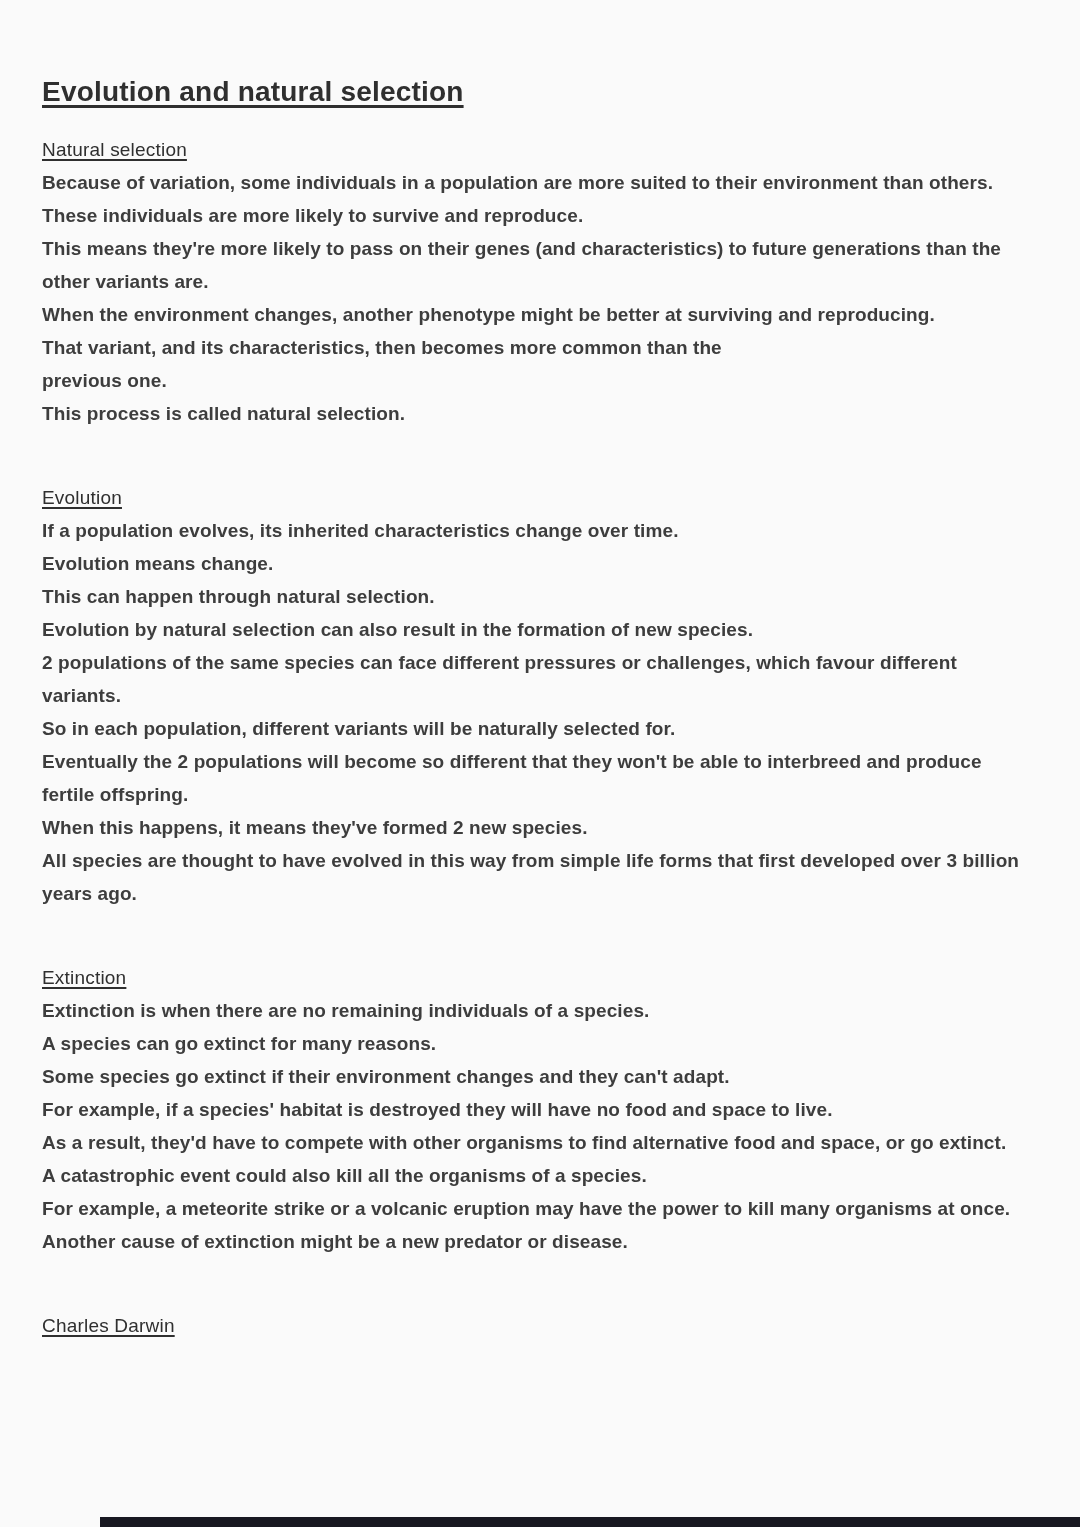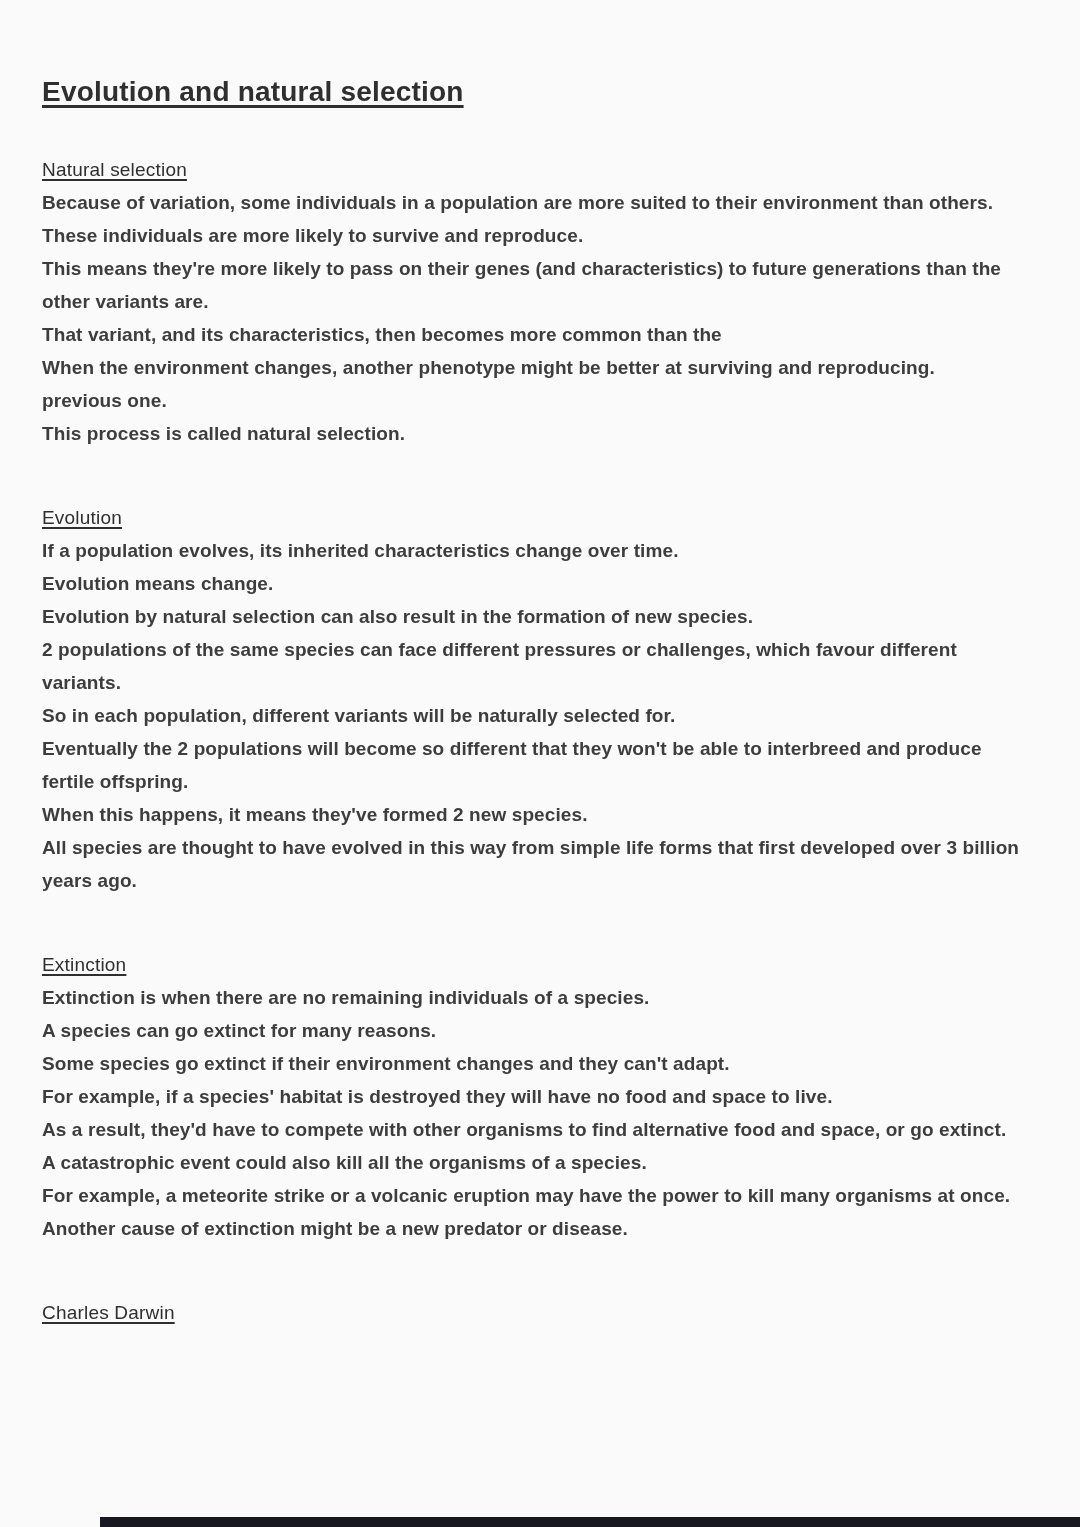--- a/index.html
+++ b/index.html
@@ -26,21 +26,21 @@
 
   .page-title {
     font-size: 28px;
     line-height: 34px;
     font-weight: 800;
     color: var(--title, #2f2f2f);
     text-decoration: underline;
     text-decoration-thickness: 2.5px;
     text-underline-offset: 4px;
     letter-spacing: 0.2px;
-    margin-bottom: 44px;
+    margin-bottom: 24px;
   }
 
   .section {
     margin-top: 51px;
   }
   .section:first-of-type {
     margin-top: 0;
   }
 
   .section-heading {
@@ -76,29 +76,30 @@
 
 <div class="page">
   <h1 class="page-title">Evolution and natural selection</h1>
 
   <div>
       <section class="section">
         <h2 class="section-heading">Natural selection</h2>
         <p class="line">Because of variation, some individuals in a population are more suited to their environment than others.</p>
         <p class="line">These individuals are more likely to survive and reproduce.</p>
         <p class="line">This means they're more likely to pass on their genes (and characteristics) to future generations than the other variants are.</p>
+        <p class="line">When the environment changes, another phenotype might be better at surviving and reproducing.</p>
         <p class="line">That variant, and its characteristics, then becomes more common than the</p>
-        <p class="line">When the environment changes, another phenotype might be better at surviving and reproducing.</p>
         <p class="line">previous one.</p>
         <p class="line">This process is called natural selection.</p>
       </section>
       <section class="section">
         <h2 class="section-heading">Evolution</h2>
         <p class="line">If a population evolves, its inherited characteristics change over time.</p>
         <p class="line">Evolution means change.</p>
+        <p class="line">This can happen through natural selection.</p>
         <p class="line">Evolution by natural selection can also result in the formation of new species.</p>
         <p class="line">2 populations of the same species can face different pressures or challenges, which favour different variants.</p>
         <p class="line">So in each population, different variants will be naturally selected for.</p>
         <p class="line">Eventually the 2 populations will become so different that they won't be able to interbreed and produce fertile offspring.</p>
         <p class="line">When this happens, it means they've formed 2 new species.</p>
         <p class="line">All species are thought to have evolved in this way from simple life forms that first developed over 3 billion years ago.</p>
       </section>
       <section class="section">
         <h2 class="section-heading">Extinction</h2>
         <p class="line">Extinction is when there are no remaining individuals of a species.</p>

